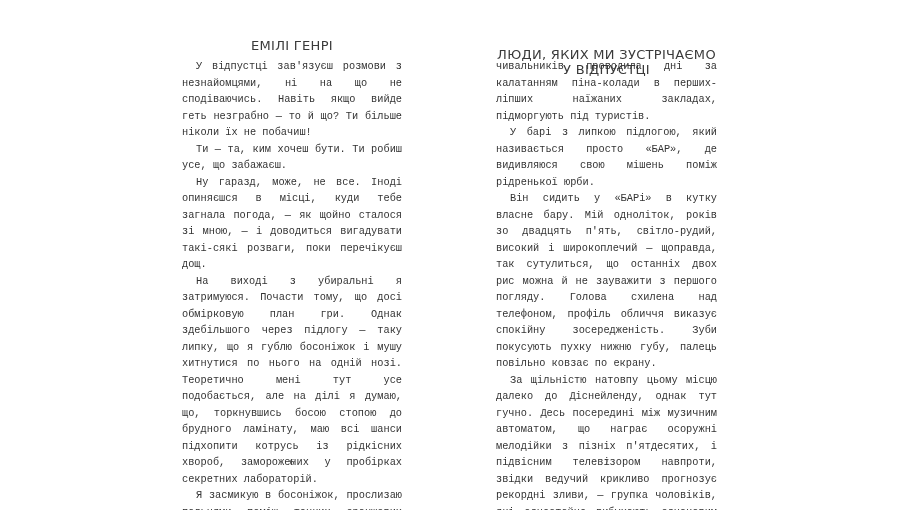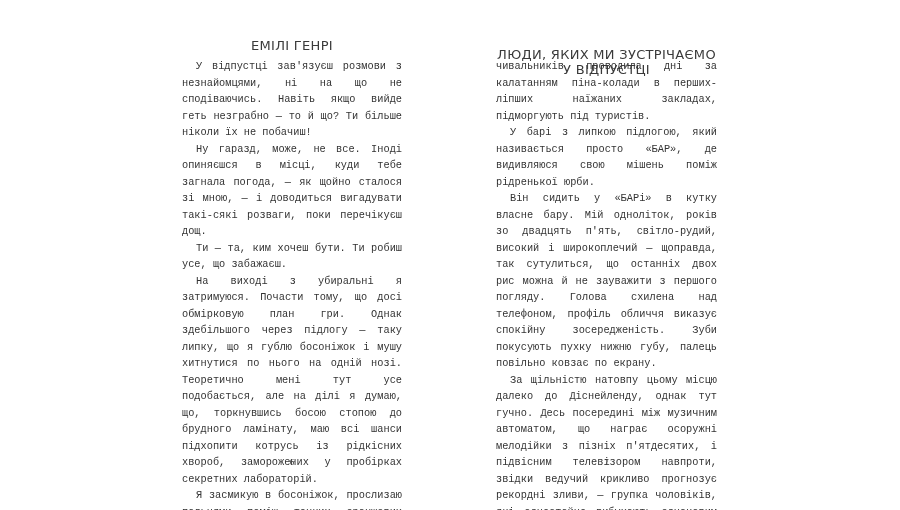--- a/index.html
+++ b/index.html
@@ -42,22 +42,22 @@
     .page-left .folio { left: 182px; width: 220px; }
     .page-right .folio { left: 46px; width: 221px; }
   </style>
 </head>
 <body>
 
 <div class="page page-left">
   <div class="running-head">ЕМІЛІ ГЕНРІ</div>
   <div class="body-text">
     <p>У відпустці зав'язуєш розмови з незнайомцями, ні на що не сподіваючись. Навіть якщо вийде геть незграбно — то й що? Ти більше ніколи їх не побачиш!</p>
+    <p>Ти — та, ким хочеш бути. Ти робиш усе, що забажаєш.</p>
     <p>Ну гаразд, може, не все. Іноді опиняєшся в місці, куди тебе загнала погода, — як щойно сталося зі мною, — і доводиться вигадувати такі-сякі розваги, поки перечікуєш дощ.</p>
-    <p>Ти — та, ким хочеш бути. Ти робиш усе, що забажаєш.</p>
     <p class="gap">На виході з убиральні я затримуюся. Почасти тому, що досі обмірковую план гри. Однак здебільшого через підлогу — таку липку, що я гублю босоніжок і мушу хитнутися по нього на одній нозі. Теоретично мені тут усе подобається, але на ділі я думаю, що, торкнувшись босою стопою до брудного ламінату, маю всі шанси підхопити котрусь із рідкісних хвороб, заморожених у пробірках секретних лабораторій.</p>
     <p class="gap">Я засмикую в босоніжок, прослизаю пальцями поміж тонких оранжевих реміньців і берусь оглядати бар: тиснява липких тіл; ліниві оберти ротангових вентиляторів попід стелею; двері відчинені й підперті, тож час від часу з вечірньої темряви вриваються пасма дощу, охолоджуючи спітнілу юрбу. Музичний автомат у кутку, осяяний неоновою підсвіткою, грає «I Only Have Eyes for You» гурту Flamingos.</p>
 
   </div>
   <div class="folio">6</div>
 </div>
 
 <div class="page page-right">
   <div class="running-head">ЛЮДИ, ЯКИХ МИ ЗУСТРІЧАЄМО У ВІДПУСТЦІ</div>
   <div class="body-text">

